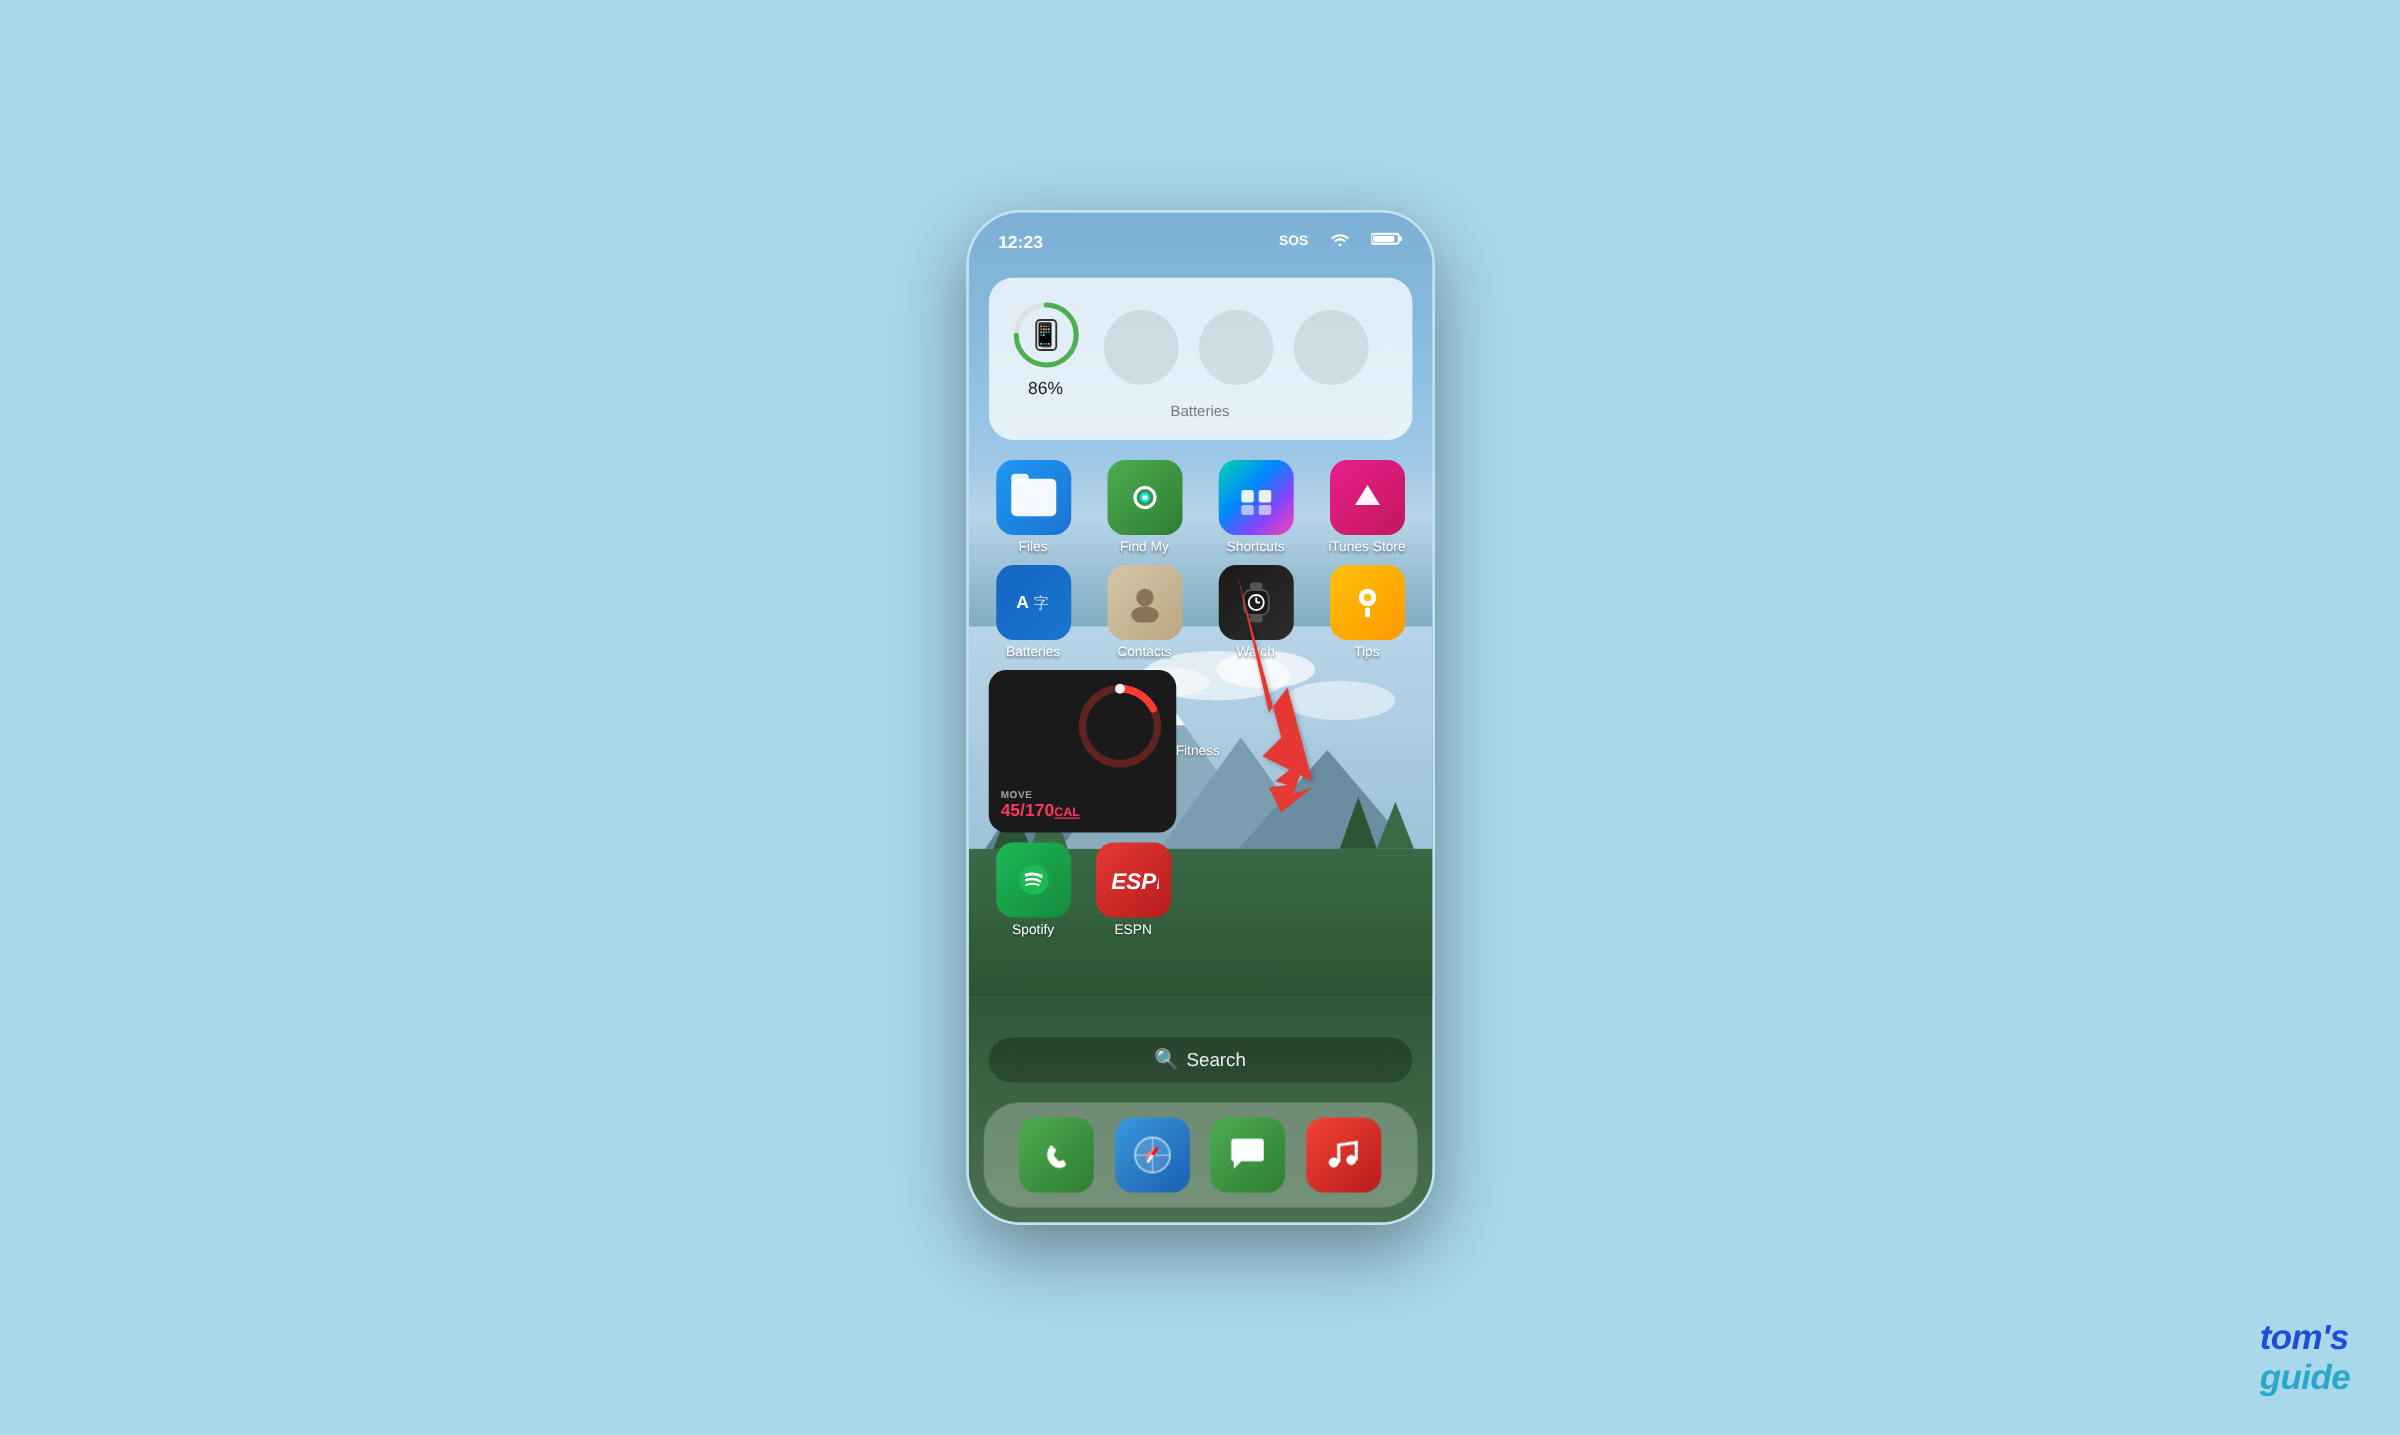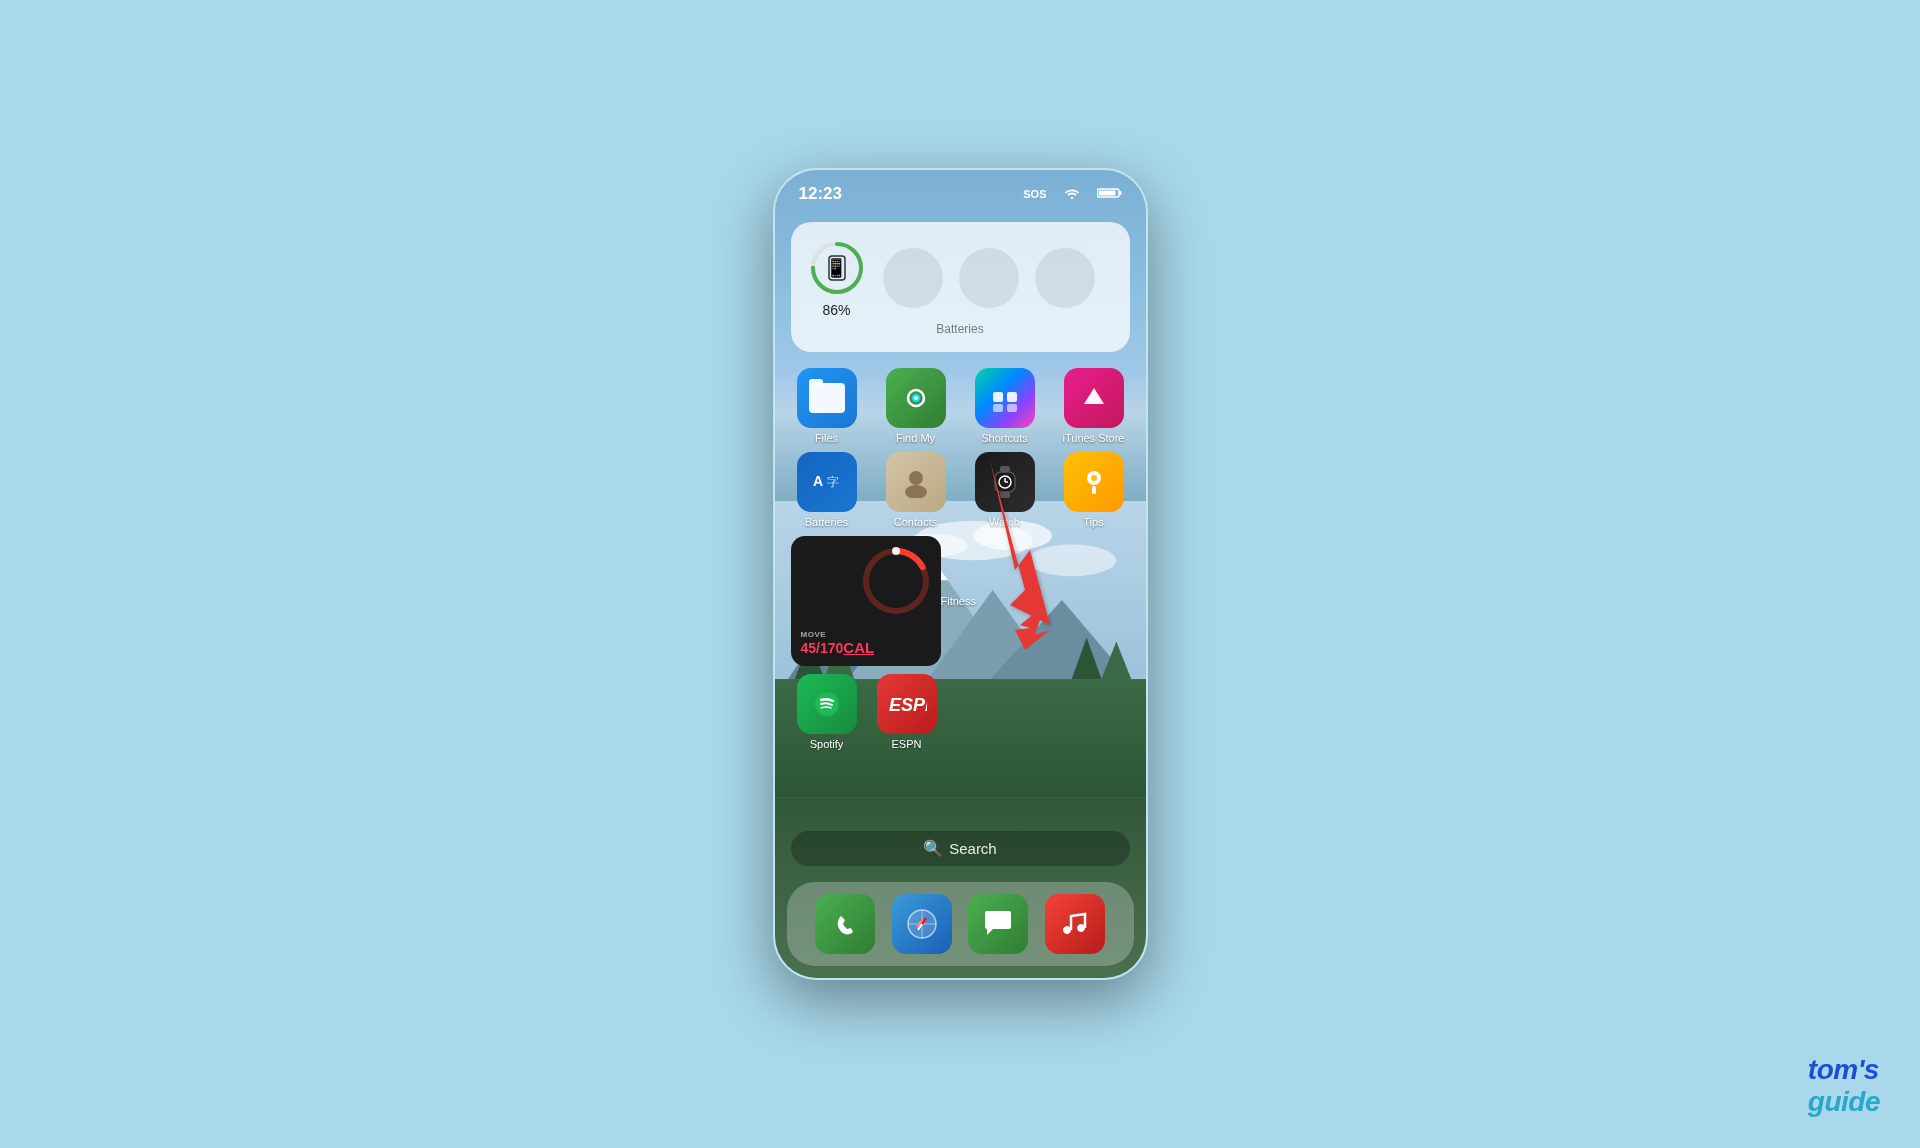--- a/index.html
+++ b/index.html
@@ -73,21 +73,21 @@
       left: 0;
       right: 0;
       display: flex;
       justify-content: space-between;
       align-items: center;
       padding: 0 24px;
       z-index: 10;
     }
 
     .status-time {
-      font-size: 17px;
+      font-size: 14px;
       font-weight: 600;
       color: white;
     }
 
     .status-icons {
       display: flex;
       align-items: center;
       gap: 17px;
     }
 
@@ -554,21 +554,21 @@
                 <circle cx="35" cy="35" r="30" fill="none" stroke="rgba(255,59,48,0.3)" stroke-width="6"></circle>
                 <circle cx="35" cy="35" r="30" fill="none" stroke="#ff3b30" stroke-width="6" stroke-dasharray="188.5" stroke-dashoffset="156" stroke-linecap="round" transform="rotate(-90 35 35)"></circle>
 
                 <circle cx="35" cy="5" r="4" fill="white" opacity="0.9"></circle>
               </svg>
             </div>
 
             <div style="position:absolute;bottom:10px;left:10px;">
               <div style="font-size:8px;font-weight:600;color:rgba(255,255,255,0.6);letter-spacing:0.5px;">MOVE</div>
               <div style="font-size:14px;font-weight:700;color:#ff375f;">
-                <span>45/170</span><span style="font-size:15px;text-decoration:underline;">CAL</span>
+                <span>45/170</span><span style="font-size:10px;text-decoration:underline;">CAL</span>
               </div>
             </div>
           </div>
           <span class="app-label">Fitness</span>
         </div>
       </div>
 
       <div class="app-row" style="justify-content:flex-start;gap:8px;">
         <div class="app-item">
           <div class="app-icon icon-spotify">

